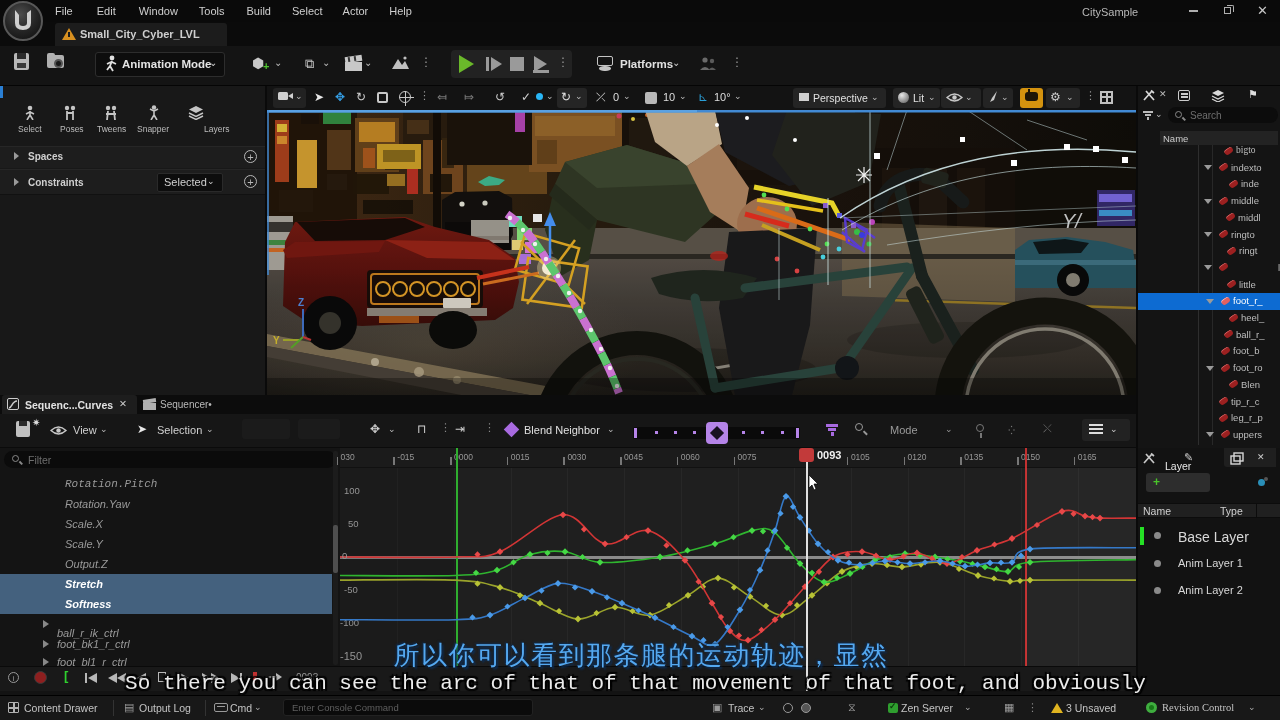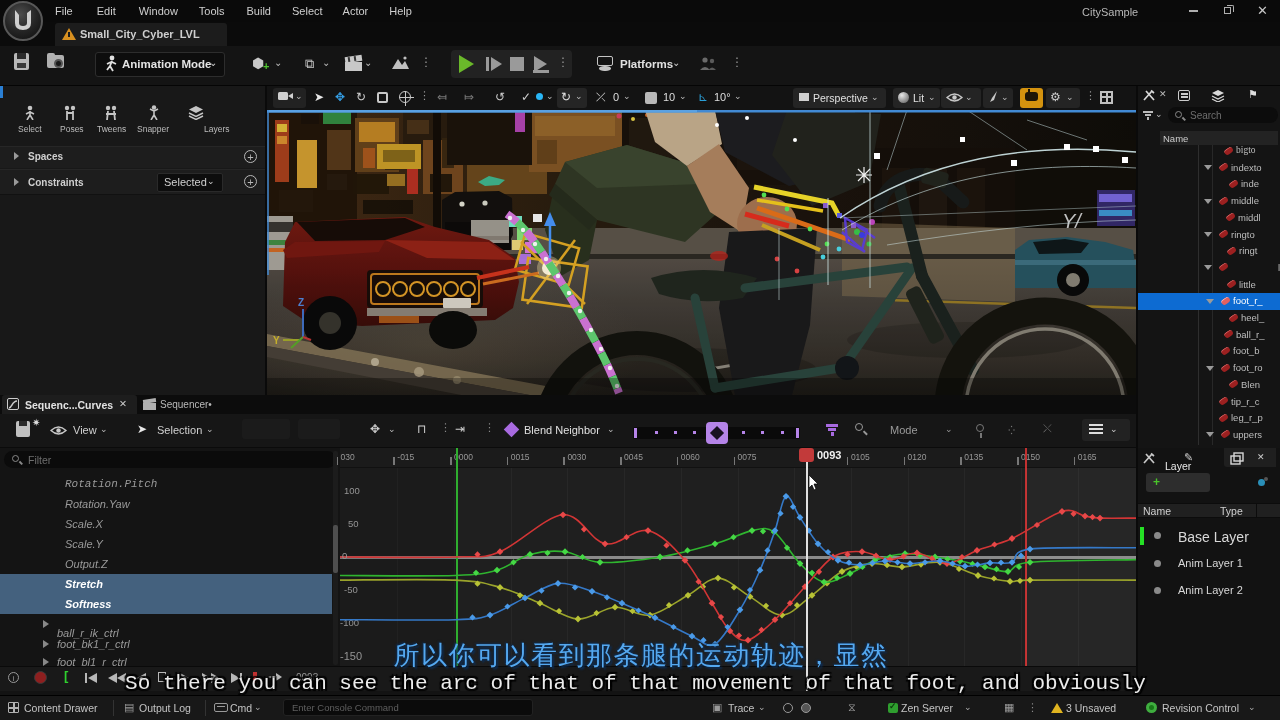--- a/index.html
+++ b/index.html
@@ -961,20 +961,20 @@
   <div class="abs" style="left:888px;top:7px;width:10px;height:10px;background:#2f9e2f;border-radius:2px;"></div>
   <div class="abs txt" style="left:889px;top:5px;font-size:9px;color:#0c3a0c;font-weight:bold;">✓</div>
   <div class="abs txt" style="left:901px;top:6px;">Zen Server</div>
   <div class="abs txt" style="left:964px;top:6px;font-size:9px;color:#aaa;">⌄</div>
   <div class="abs txt" style="left:1004px;top:5px;font-size:11px;color:#999;">▦</div>
   <div class="abs txt" style="left:1027px;top:5px;font-size:11px;color:#888;">⋮</div>
   <div class="abs" style="left:1051px;top:7px;width:0;height:0;border-left:6px solid transparent;border-right:6px solid transparent;border-bottom:10px solid #e0b420;"></div>
   <div class="abs txt" style="left:1066px;top:6px;">3 Unsaved</div>
   <div class="abs" style="left:1146px;top:6px;width:11px;height:11px;border-radius:50%;background:#3fae3f;"></div>
   <div class="abs" style="left:1149px;top:9px;width:5px;height:5px;background:#187818;border-radius:50%;"></div>
-  <div class="abs txt" style="left:1162px;top:6px;">Revision Control</div>
+  <div class="abs txt" style="left:1162px;top:6px;font-family:Liberation Serif, serif;">Revision Control</div>
   <div class="abs txt" style="left:1248px;top:6px;font-size:9px;color:#aaa;">⌄</div>
 </div>
 
 <div class="abs txt" style="left:0;top:638px;width:1282px;text-align:center;font-size:26px;letter-spacing:1.5px;color:#54a8f0;text-shadow:2px 2px 2px #0c2d55, -1px -1px 2px #0c2d55;z-index:50;">所以你可以看到那条腿的运动轨迹，显然</div>
 <div class="abs txt" style="left:-5px;top:672px;width:1281px;text-align:center;font-family:'Liberation Mono',monospace;font-size:21px;color:#ececec;text-shadow:2px 2px 1px #000,-2px -2px 1px #000,2px -2px 1px #000,-2px 2px 1px #000;z-index:50;">So there you can see the arc of that of that movement of that foot, and obviously</div>
 
 </div>
 
 </body></html>

